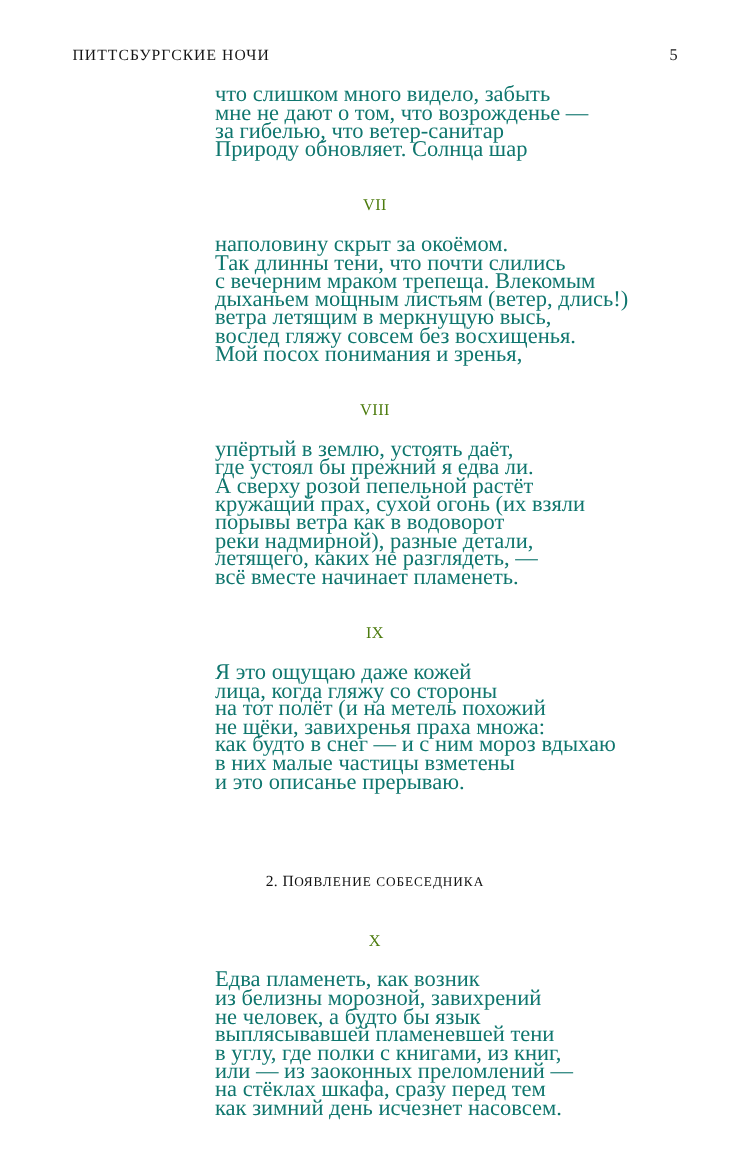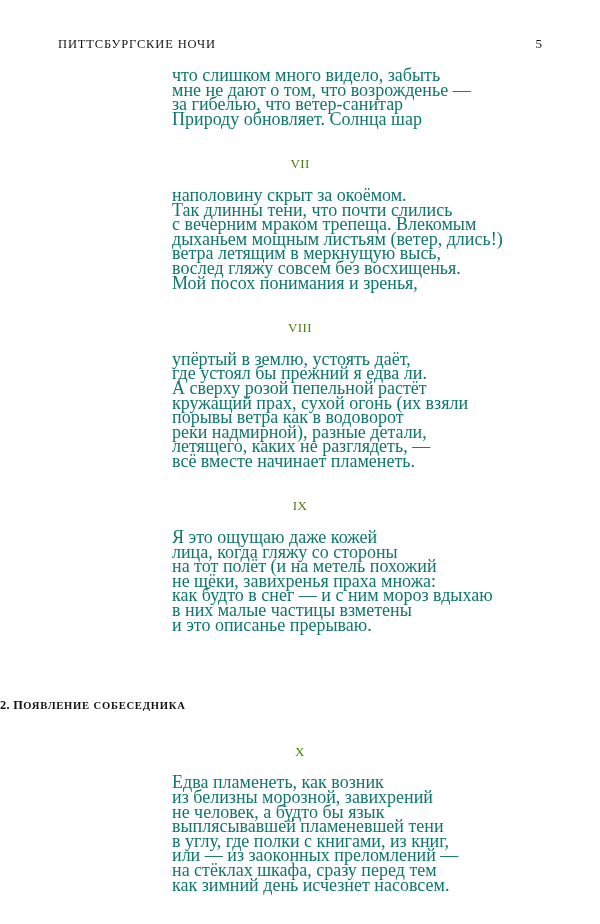--- a/index.html
+++ b/index.html
@@ -69,24 +69,24 @@
   .numeral {
     text-align: center;
     font-size: 13px;
     line-height: 14.6px;
     letter-spacing: 0.4px;
     color: #4d7c0f;
     padding-right: 0;
   }
 
   .part-title {
-    text-align: left;
+    text-align: center;
     font-size: 12.4px;
     line-height: 14.6px;
-    font-weight: bold;
+    font-weight: normal;
     letter-spacing: 0.5px;
     color: #111111;
   }
   .part-title .num {
     letter-spacing: 0.2px;
   }
   .part-title .caps {
     text-transform: uppercase;
     font-size: 10.6px;
     letter-spacing: 0.75px;

